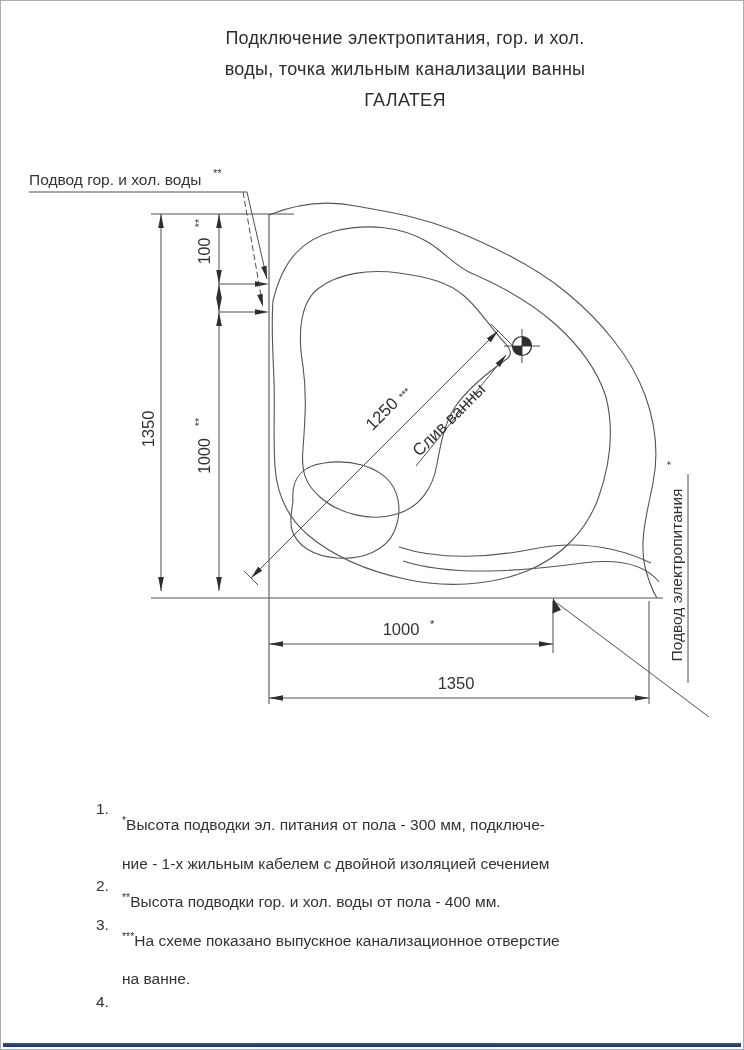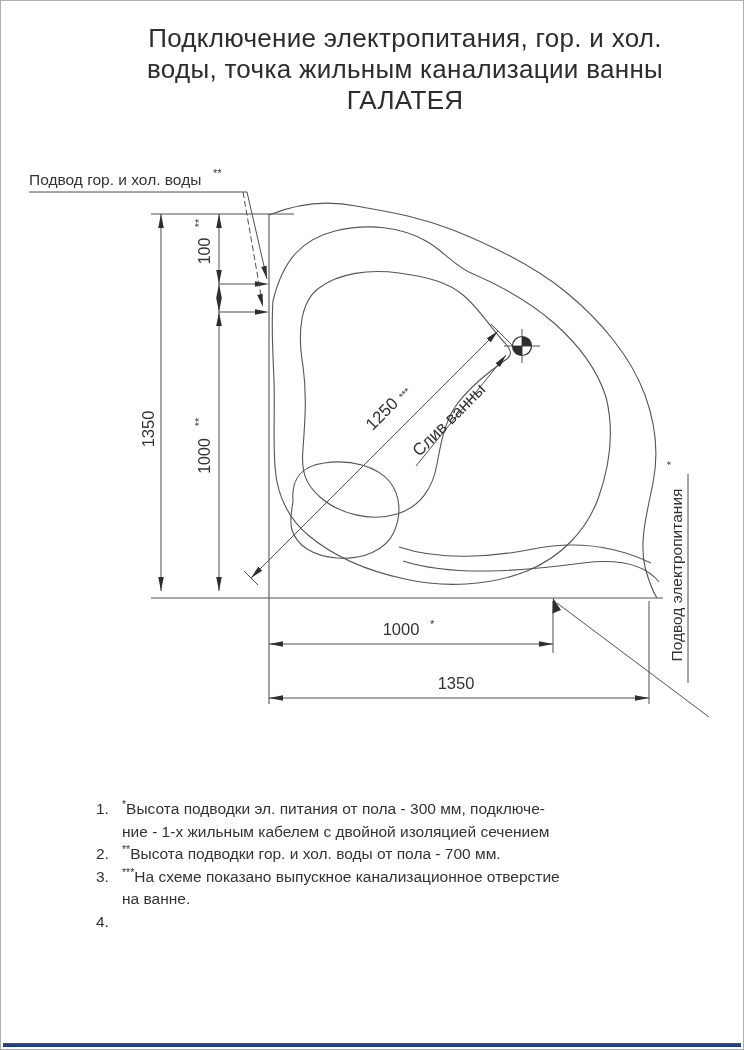--- a/index.html
+++ b/index.html
@@ -5,31 +5,31 @@
   html,body{margin:0;padding:0;background:#e8e8e8;}
   .page{
     position:relative;width:742px;height:1048px;margin:0 auto;
     background:#ffffff;border:1px solid #aeaeae;
     font-family:"Liberation Sans", sans-serif;
     overflow:hidden;
   }
   .title{
     position:absolute;top:22px;left:66px;right:0;
     text-align:center;color:#2d2d2d;
-    font-size:26px;line-height:31px;font-weight:400;
+    font-size:18px;line-height:31px;font-weight:400;
     letter-spacing:.3px;
   }
   .diagram-svg{position:absolute;top:0;left:0;}
   .notes{
     position:absolute;left:95px;top:797px;width:580px;
     font-size:15.5px;line-height:22.5px;color:#333;
   }
   .note{display:flex;}
   .note-num{width:26px;flex-shrink:0;}
-  .note-line{min-height:0;}
+  .note-line{min-height:0;margin-top:16px;}
   .note sup{font-size:10.5px;line-height:0;}
   .footer-bar{
     position:absolute;left:2px;right:2px;bottom:2px;height:4px;
     background:linear-gradient(180deg,#31509e 0%,#1d3570 100%);
   }
   svg text{fill:#333;font-family:"Liberation Sans", sans-serif;}
   .geo{stroke:#555;stroke-width:1.1;fill:none;}
   .dim{stroke:#4f4f4f;stroke-width:1;fill:none;}
   .arr{fill:#2e2e2e;stroke:none;}
 </style>
@@ -137,21 +137,21 @@
     <div class="note">
       <span class="note-num">1.</span>
       <div class="note-body">
         <div class="note-line"><sup>*</sup><span>Высота подводки эл. питания от пола - 300 мм, подключе-</span></div>
         <div class="note-line">ние - 1-х жильным кабелем с двойной изоляцией сечением</div>
       </div>
     </div>
     <div class="note">
       <span class="note-num">2.</span>
       <div class="note-body">
-        <div class="note-line"><sup>**</sup><span>Высота подводки гор. и хол. воды от пола - 700 мм.</span></div>
+        <div class="note-line"><sup>**</sup><span>Высота подводки гор. и хол. воды от пола - 400 мм.</span></div>
       </div>
     </div>
     <div class="note">
       <span class="note-num">3.</span>
       <div class="note-body">
         <div class="note-line"><sup>***</sup><span>На схеме показано выпускное канализационное отверстие</span></div>
         <div class="note-line">на ванне.</div>
       </div>
     </div>
     <div class="note">

